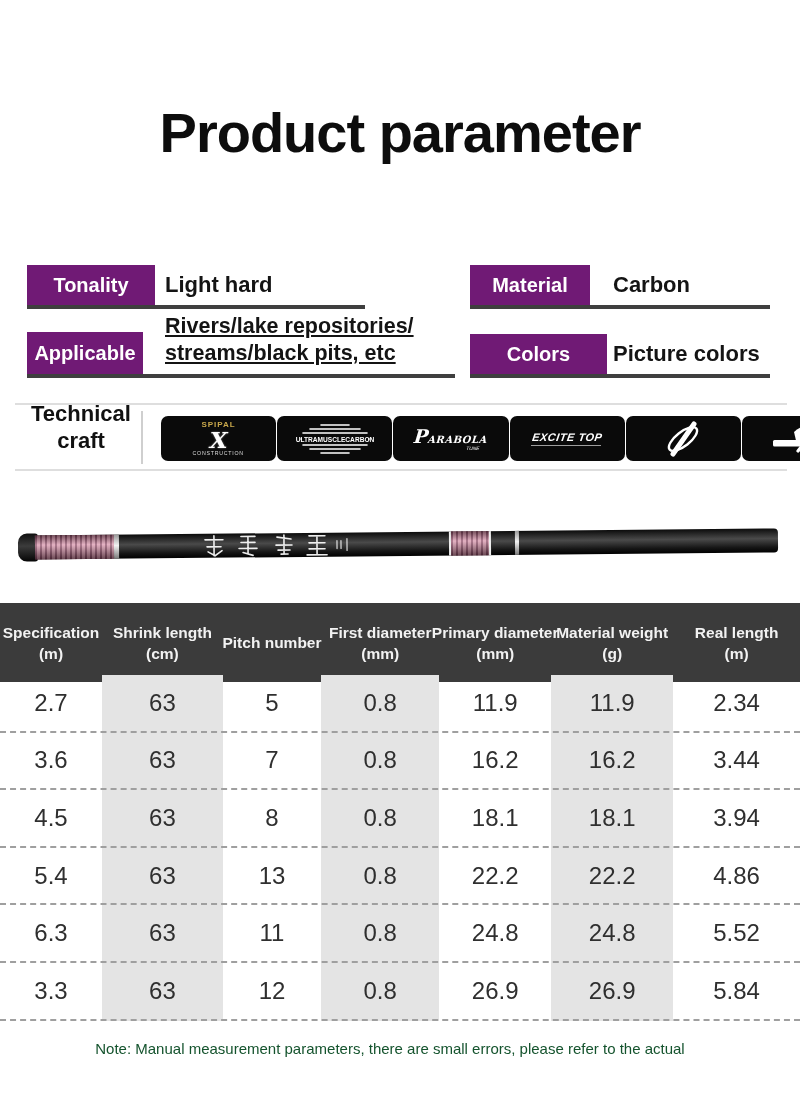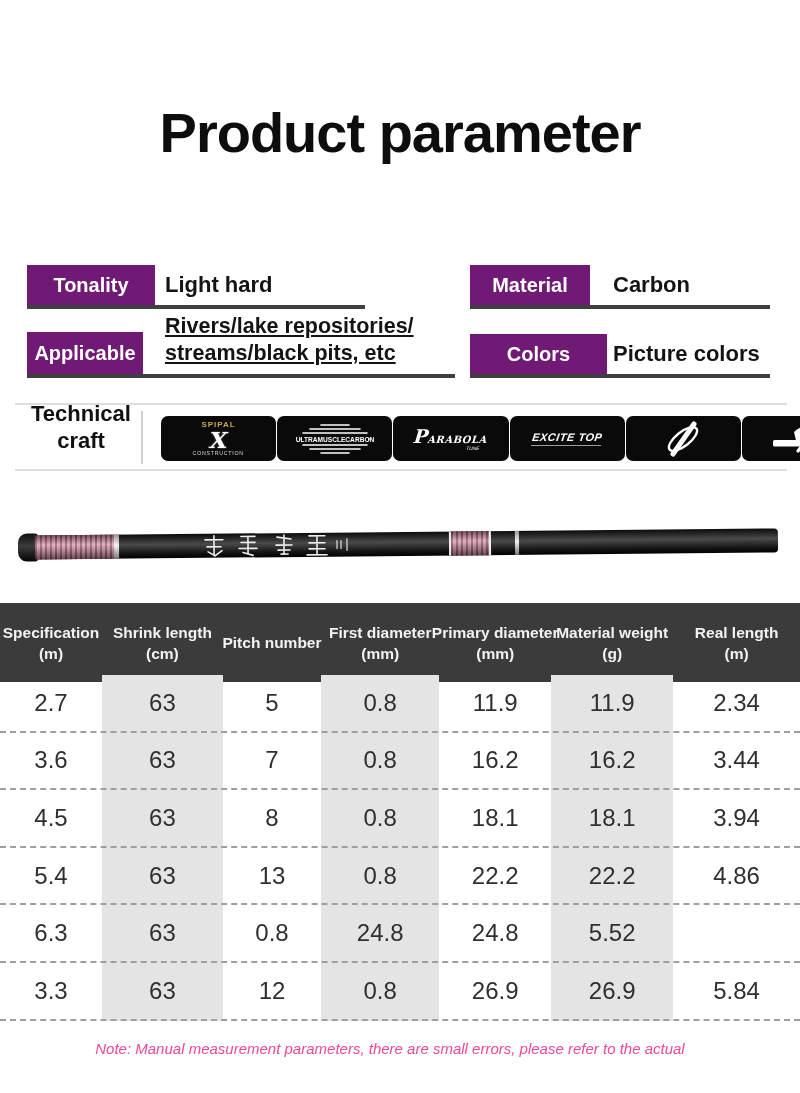--- a/index.html
+++ b/index.html
@@ -55,21 +55,21 @@
          color:#f2f2f2;font-size:15.5px;font-weight:600;line-height:21px;white-space:nowrap;}
   .hl:empty{display:none;}
   .col-stripe{position:absolute;top:675px;height:346px;background:#e4e4e4;z-index:0;}
   .tbody{position:absolute;left:0;top:675px;width:800px;z-index:1;}
   .trow{display:grid;grid-template-columns:12.75% 15.1% 12.3% 14.75% 14% 15.25% 15.85%;
         height:55.6px;border-bottom:2px dashed #9f9f9f;}
   .tcell{display:flex;align-items:center;justify-content:center;
          font-size:24px;color:#2f2f2f;font-family:"Liberation Sans",sans-serif;}
 
   .note{position:absolute;left:0;top:1040px;width:780px;text-align:center;
-        font-size:15px;color:#ec4899;font-style:italic;}
+        font-size:15px;color:#14532d;}
 </style>
 </head>
 <body>
 
 <div id="canvas">
 
   <div class="title">Product parameter</div>
 
   <div class="spec-box" style="left:27px;top:265px;width:128px;height:40px;">Tonality</div>
   <div class="spec-val" style="left:165px;top:265px;height:40px;">Light hard</div>
@@ -236,20 +236,21 @@
       <div class="tcell">63</div>
       <div class="tcell">13</div>
       <div class="tcell">0.8</div>
       <div class="tcell">22.2</div>
       <div class="tcell">22.2</div>
       <div class="tcell">4.86</div>
     </div>
     <div class="trow">
       <div class="tcell">6.3</div>
       <div class="tcell">63</div>
+      <div class="tcell">11</div>
       <div class="tcell">0.8</div>
       <div class="tcell">24.8</div>
       <div class="tcell">24.8</div>
       <div class="tcell">5.52</div>
     </div>
     <div class="trow">
       <div class="tcell">3.3</div>
       <div class="tcell">63</div>
       <div class="tcell">12</div>
       <div class="tcell">0.8</div>

